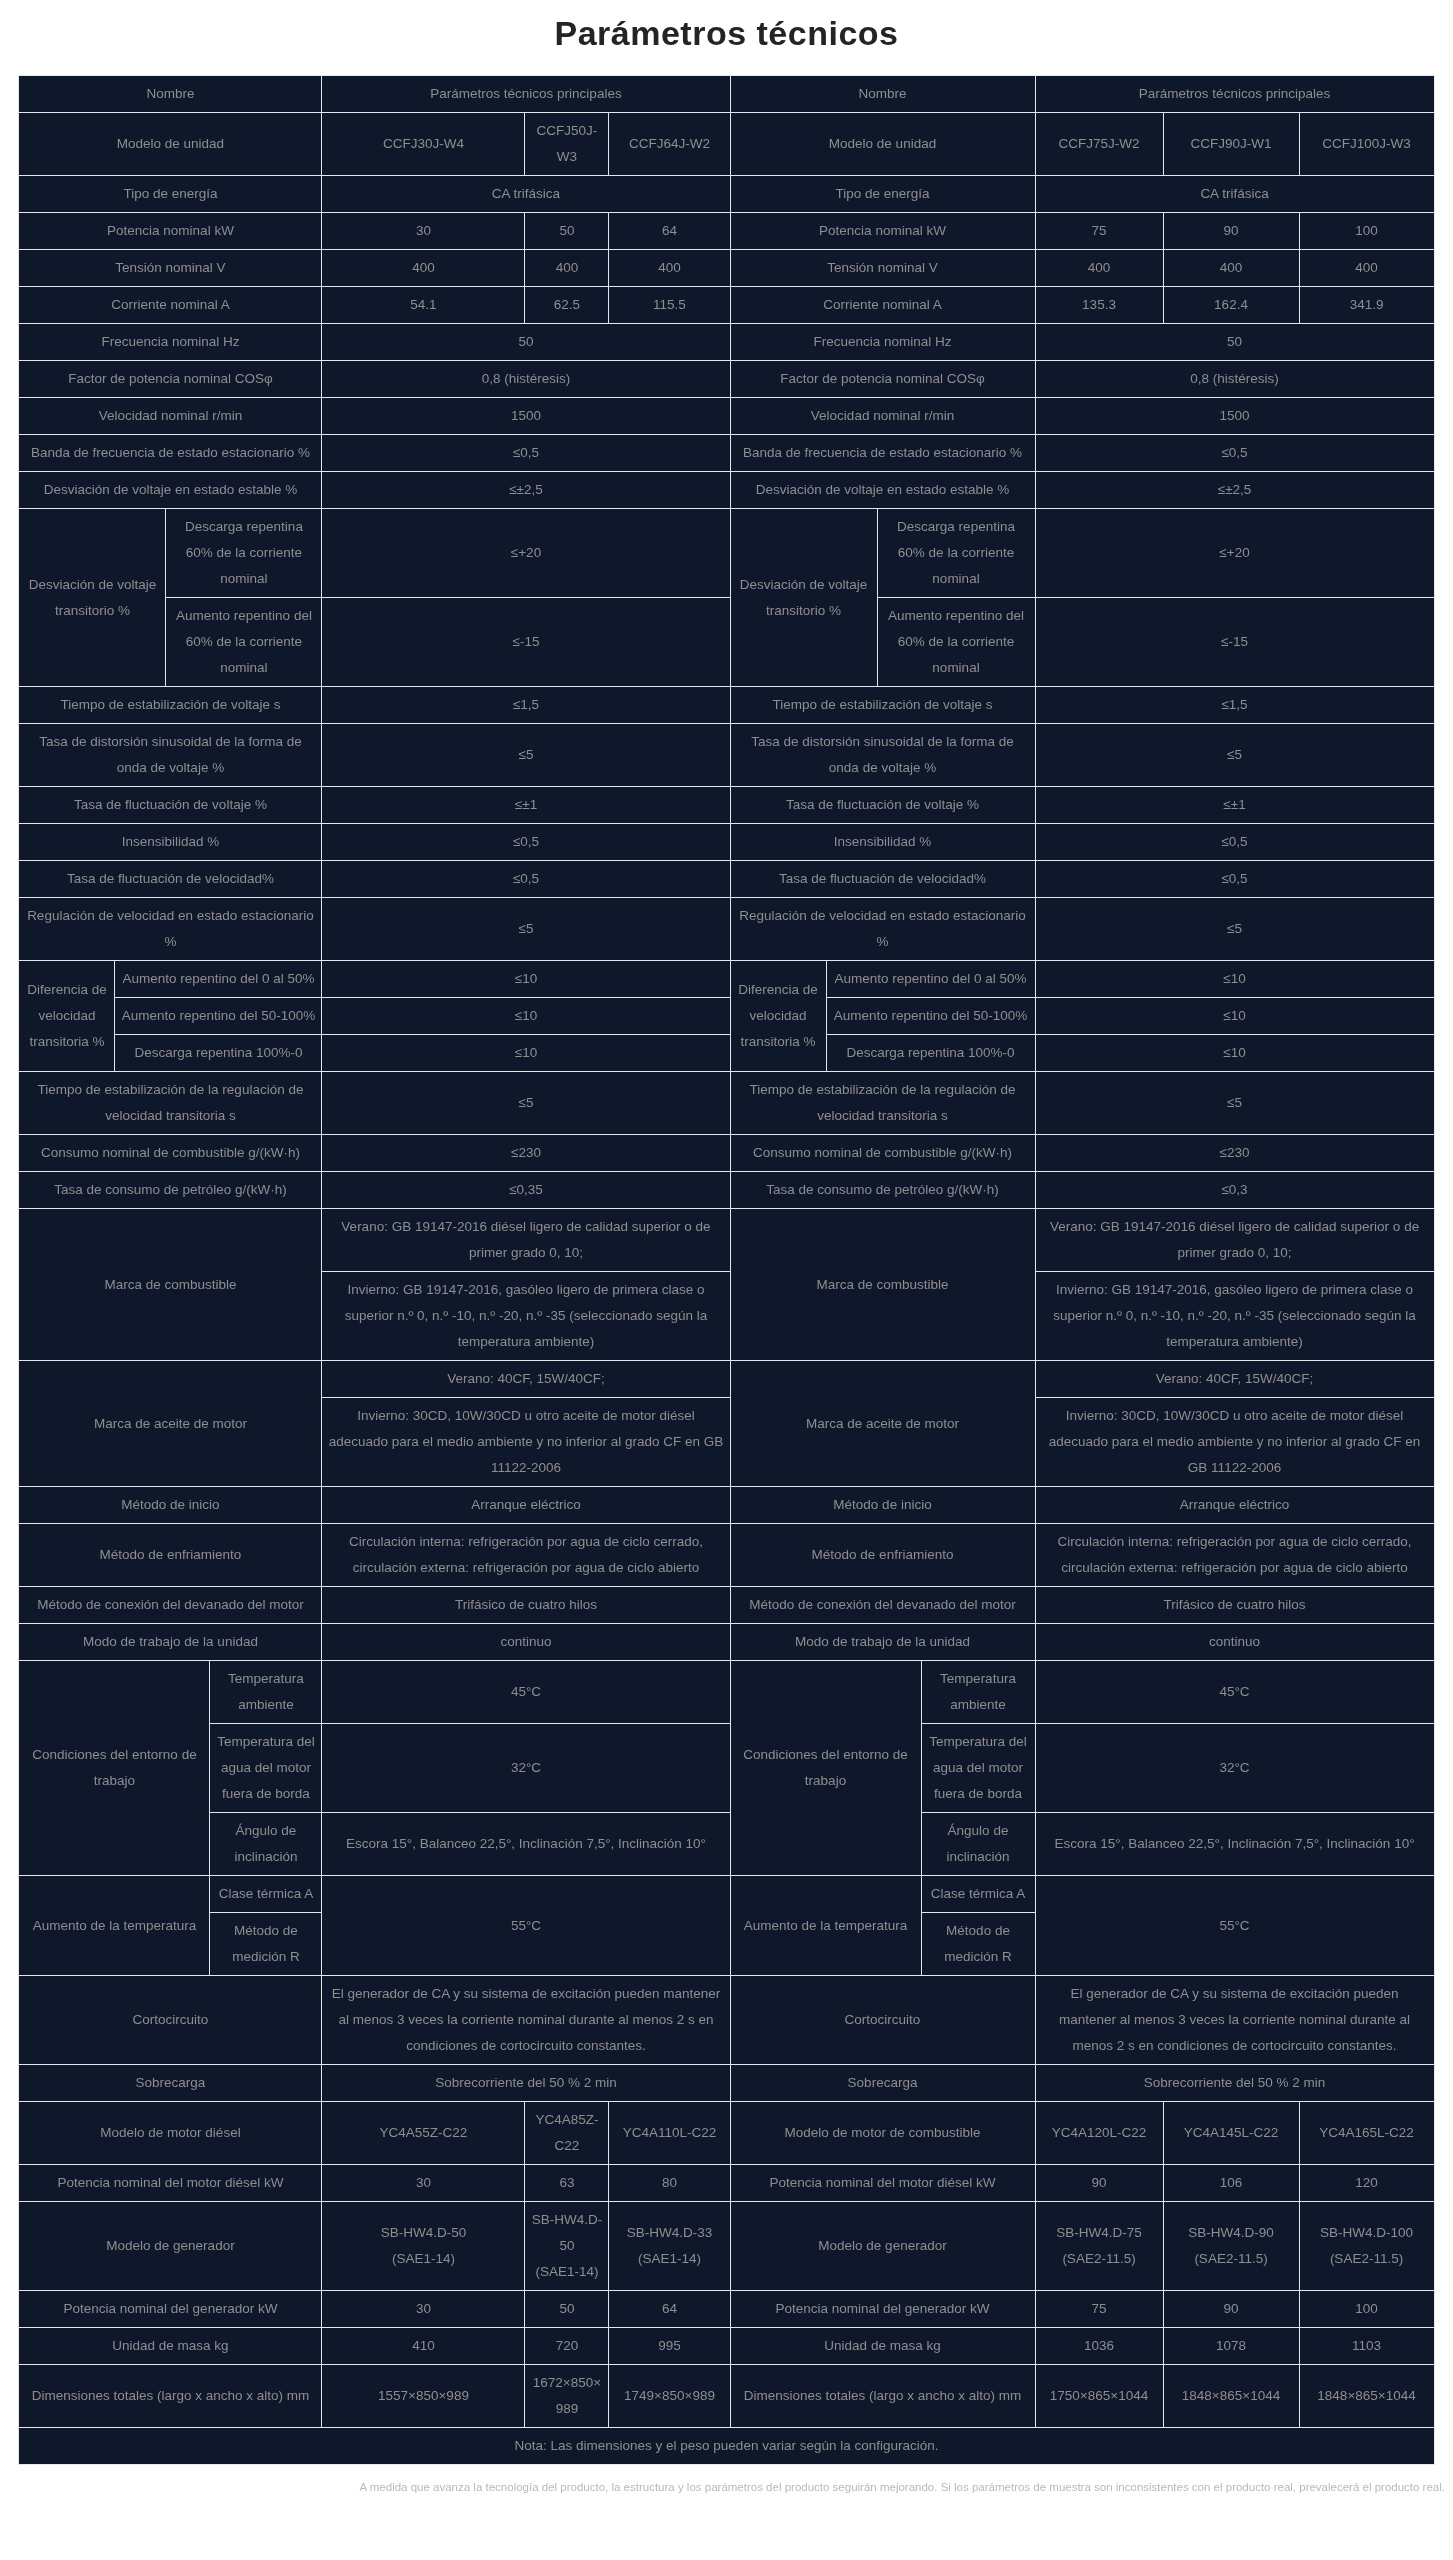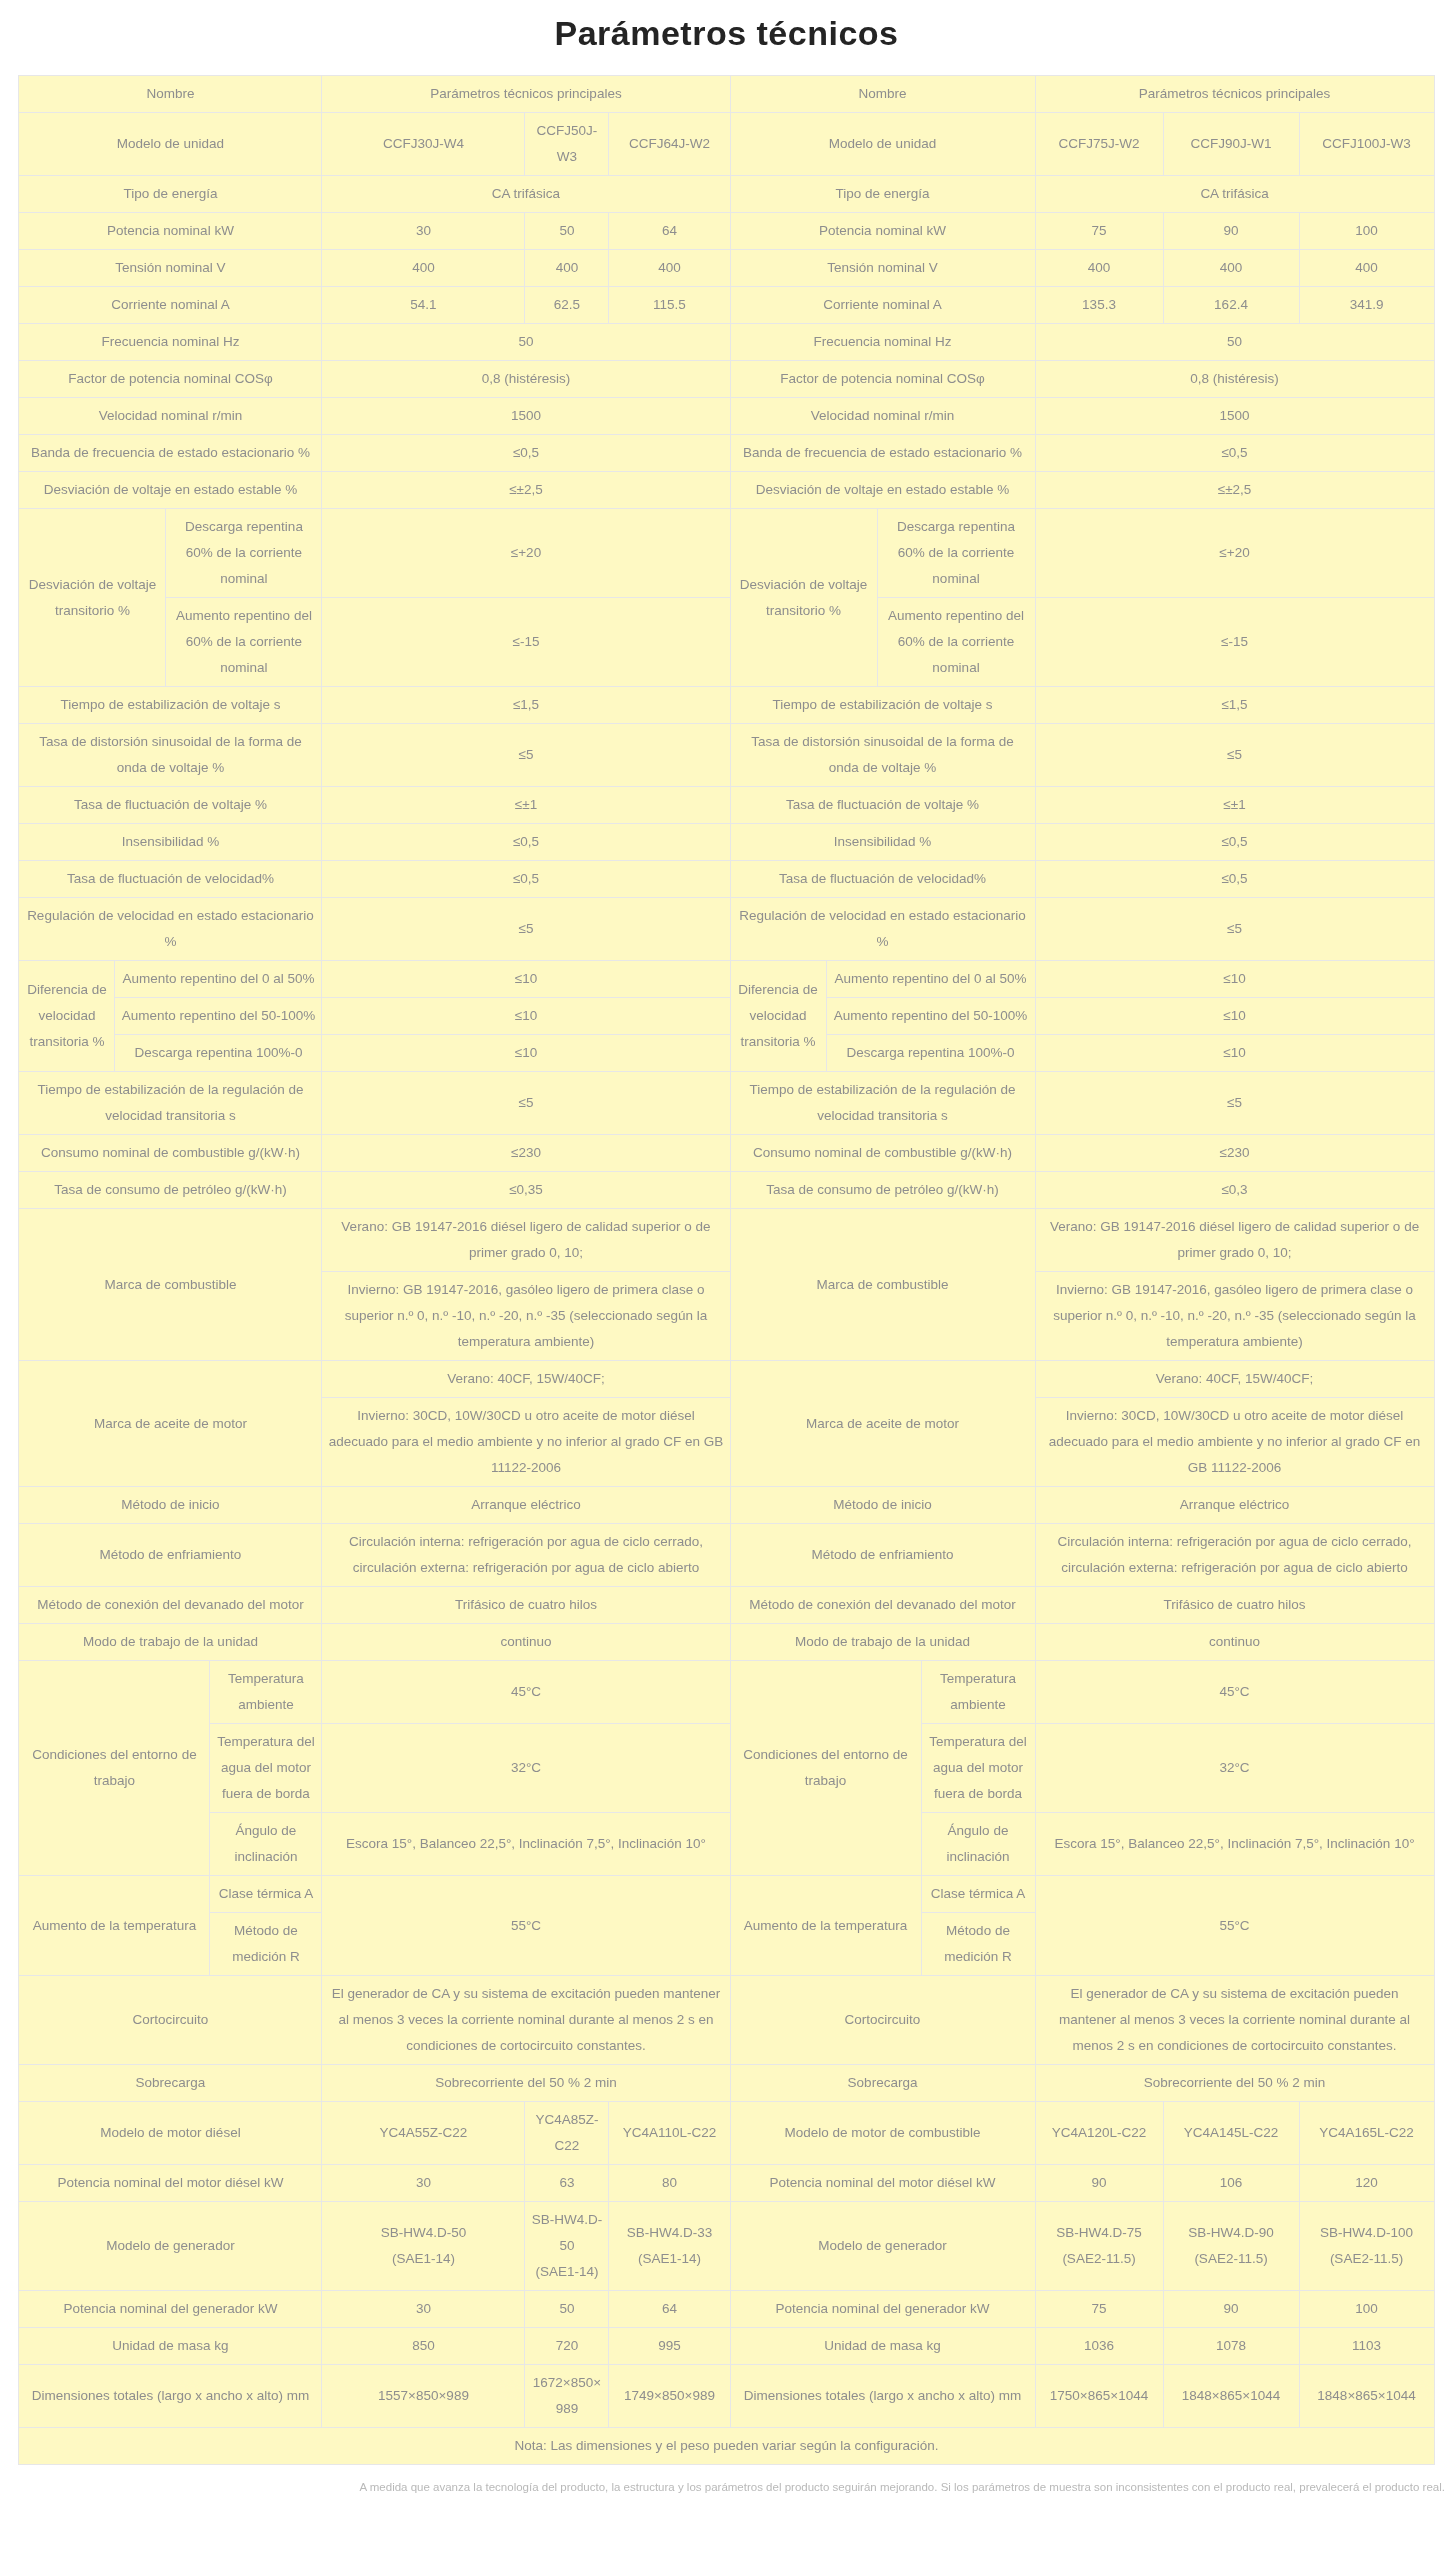--- a/index.html
+++ b/index.html
@@ -3,21 +3,21 @@
 <meta charset="utf-8">
 <style>
   html,body{margin:0;padding:0;background:#ffffff;}
   body{width:1453px;font-family:"Liberation Sans","DejaVu Sans",sans-serif;color:#8e8e8e;}
   .page-title{
     text-align:center;font-size:34px;font-weight:bold;color:#242424;
     margin:14px 0 22px 0;letter-spacing:.5px;
   }
   table.params{
     border-collapse:collapse;table-layout:fixed;width:1415px;margin:16px auto;
-    background:#fef9c3;
+    background:#0f172a;
   }
   table.params td{
     border:1px solid #e7e7e7;
     text-align:center;vertical-align:middle;
     font-size:13.5px;line-height:26px;color:#8e8e8e;
     padding:5px 6px;word-wrap:break-word;
   }
   td.lbl{}
   td.val{}
   .ln{display:block;}
@@ -397,21 +397,21 @@
     <td class="val">50</td>
     <td class="val">64</td>
     <td class="lbl" colspan="4">Potencia nominal del generador kW</td>
     <td class="val">75</td>
     <td class="val">90</td>
     <td class="val">100</td>
   </tr>
 
   <tr>
     <td class="lbl" colspan="4">Unidad de masa kg</td>
-    <td class="val">850</td>
+    <td class="val">410</td>
     <td class="val">720</td>
     <td class="val">995</td>
     <td class="lbl" colspan="4">Unidad de masa kg</td>
     <td class="val">1036</td>
     <td class="val">1078</td>
     <td class="val">1103</td>
   </tr>
 
   <tr>
     <td class="lbl" colspan="4">Dimensiones totales (largo x ancho x alto) mm</td>

